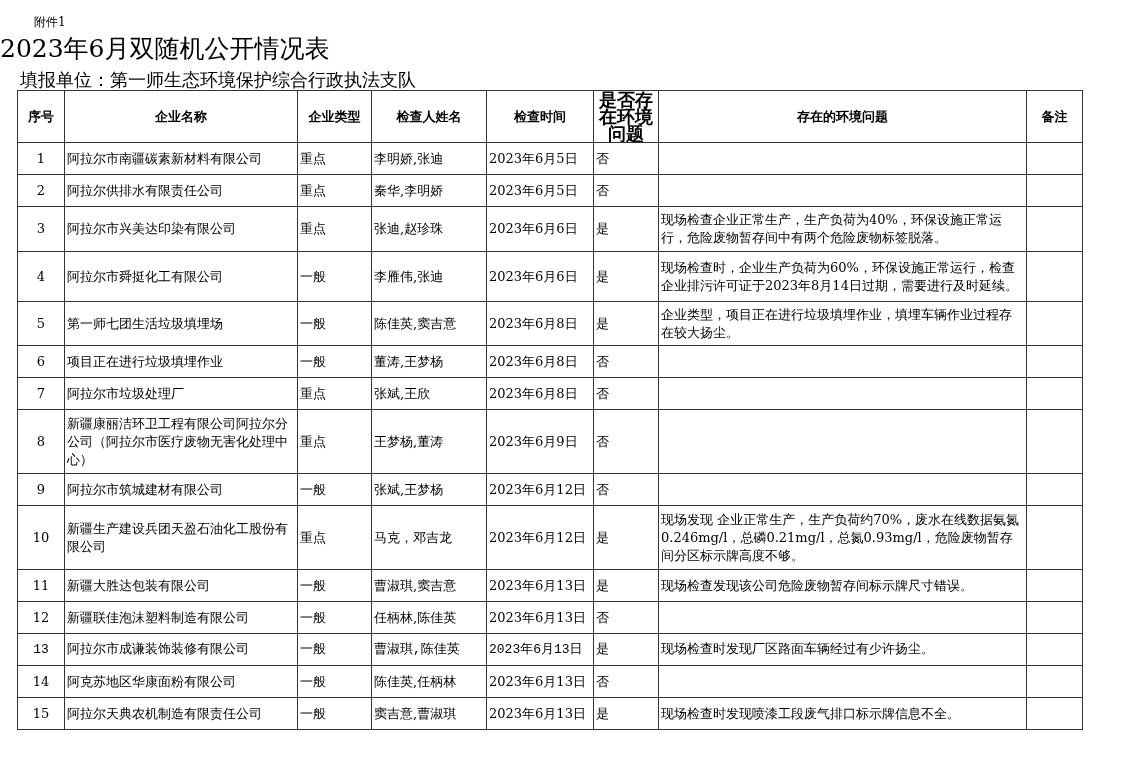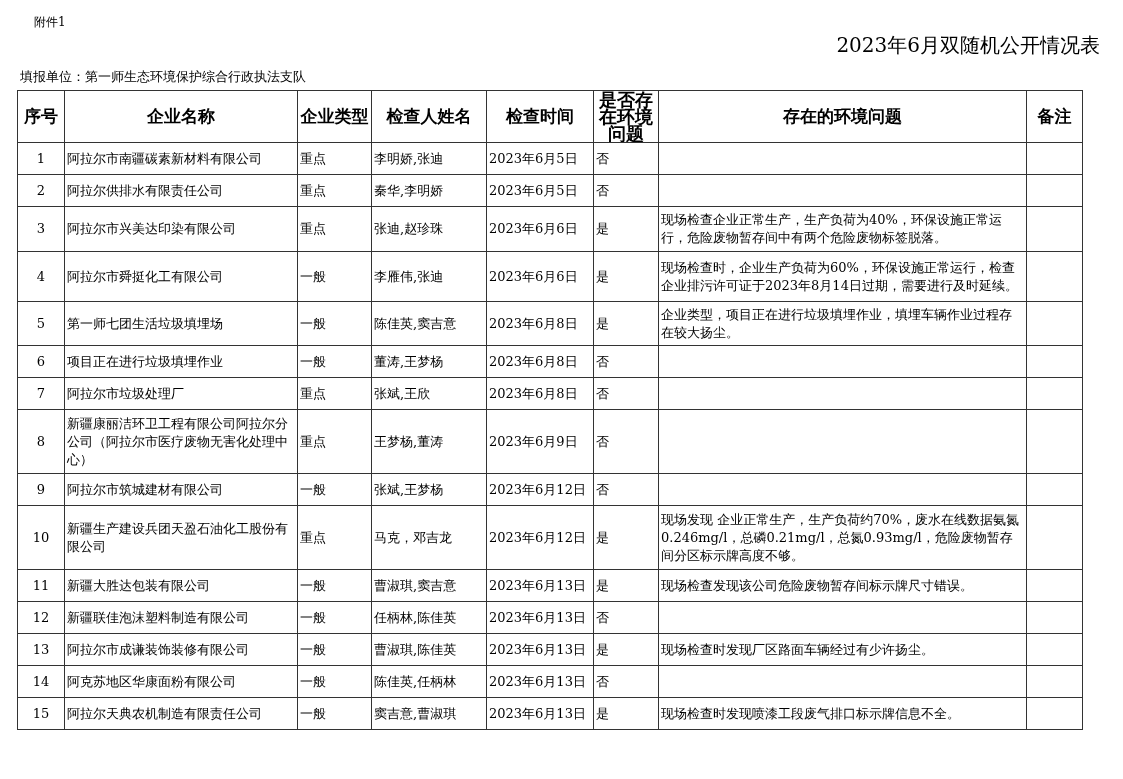--- a/index.html
+++ b/index.html
@@ -1,26 +1,26 @@
 <!DOCTYPE html>
 <html><head>
 <meta charset="utf-8">
 <style>
   html, body { margin:0; padding:0; background:#ffffff; }
   body { width:1123px; height:779px; position:relative; overflow:hidden;
          font-family:"DejaVu Serif","Liberation Serif",serif; color:#000; }
   .attach { position:absolute; left:34px; top:14px; font-size:12px; }
-  .title { position:absolute; left:0; top:32px; width:1100px; text-align:right;
-           font-size:20px; letter-spacing:0px; }
-  .unit { position:absolute; left:20px; top:68px; font-size:13px; }
+  .title { position:absolute; left:0; top:32px; width:1100px; text-align:left;
+           font-size:25px; letter-spacing:0px; }
+  .unit { position:absolute; left:20px; top:68px; font-size:18px; }
   table { position:absolute; left:17px; top:90px; border-collapse:collapse; table-layout:fixed; }
   td, th { border:1.5px solid #333; font-size:13px; padding:0 2px; vertical-align:middle;
            line-height:18px; overflow:hidden; }
   th { font-family:"DejaVu Sans","Liberation Sans",sans-serif; font-weight:bold; text-align:center;
-       font-size:17px; line-height:17px; }
+       font-size:13px; line-height:17px; }
   td.c { text-align:center; }
   td.l { text-align:left; }
 </style>
 </head>
 <body>
 
 <div class="attach">附件1</div>
 <div class="title">2023年6月双随机公开情况表</div>
 <div class="unit">填报单位：第一师生态环境保护综合行政执法支队</div>
 
@@ -161,21 +161,21 @@
       <tr style="height: 32px;">
     <td class="c">12</td>
     <td class="l">新疆联佳泡沫塑料制造有限公司</td>
     <td class="l">一般</td>
     <td class="l">任柄林,陈佳英</td>
     <td class="l">2023年6月13日</td>
     <td class="l">否</td>
     <td class="l"></td>
     <td class="l"></td>
   </tr>
-      <tr style="height: 32px;">
+      <tr style="height: 32px; font-family: Liberation Mono, monospace;">
     <td class="c">13</td>
     <td class="l">阿拉尔市成谦装饰装修有限公司</td>
     <td class="l">一般</td>
     <td class="l">曹淑琪,陈佳英</td>
     <td class="l">2023年6月13日</td>
     <td class="l">是</td>
     <td class="l">现场检查时发现厂区路面车辆经过有少许扬尘。</td>
     <td class="l"></td>
   </tr>
       <tr style="height: 32px;">

